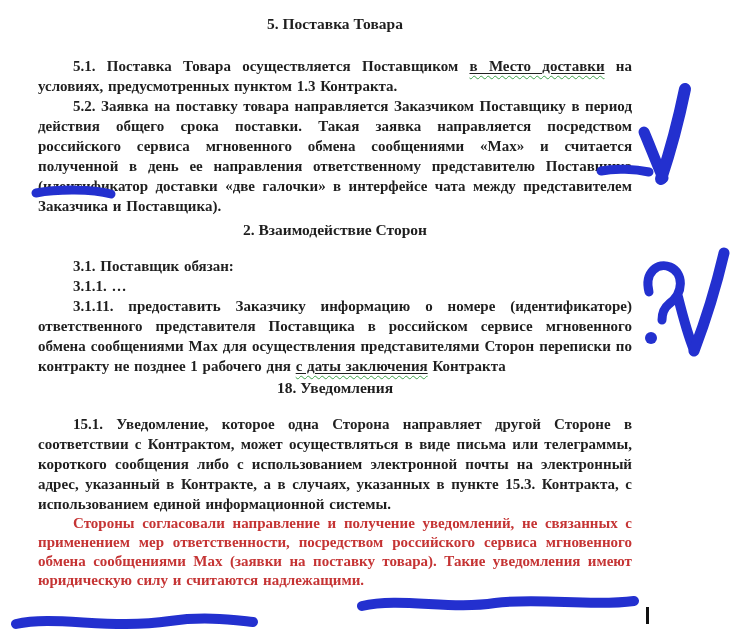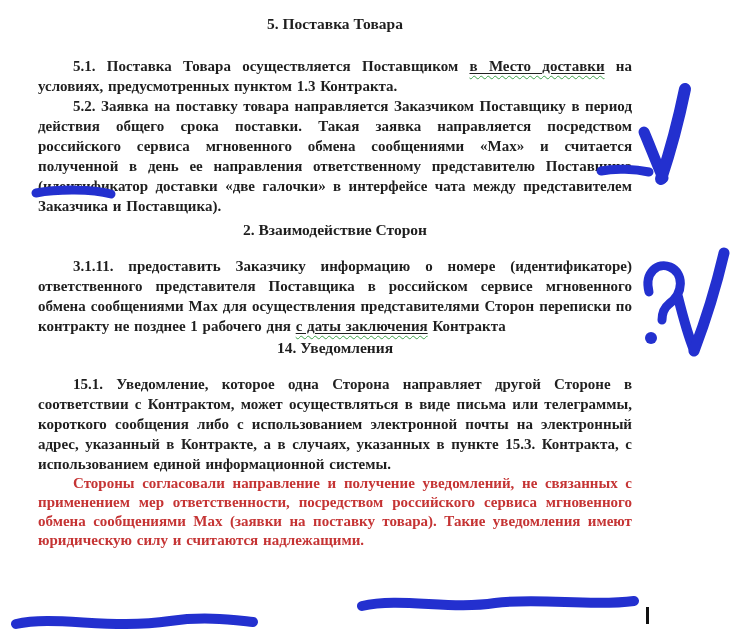--- a/index.html
+++ b/index.html
@@ -73,23 +73,25 @@
 </head>
 <body>
 
 <div class="page">
 
   <h2 class="h5">5. Поставка Товара</h2>
   <p>5.1. Поставка Товара осуществляется Поставщиком <span class="seg-link-green-squiggle"><span class="inner">в Место доставки</span></span> на условиях, предусмотренных пунктом 1.3 Контракта.</p>
   <p>5.2. Заявка на поставку товара направляется Заказчиком Поставщику в период действия общего срока поставки. Такая заявка направляется посредством российского сервиса мгновенного обмена сообщениями «Мах» и считается полученной в день ее направления ответственному представителю Поставщика (идентификатор доставки «две галочки» в интерфейсе чата между представителем Заказчика и Поставщика).</p>
 
   <h2 class="h3">2. Взаимодействие Сторон</h2>
+  <p class="p-bold">3.1. Поставщик обязан:</p>
+  <p class="p-plain">3.1.1. …</p>
   <p>3.1.11. предоставить Заказчику информацию о номере (идентификаторе) ответственного представителя Поставщика в российском сервисе мгновенного обмена сообщениями Мах для осуществления представителями Сторон переписки по контракту не позднее 1 рабочего дня <span class="seg-link-green-squiggle"><span class="inner">с даты заключения</span></span> Контракта</p>
 
-  <h2 class="h15">14. Уведомления</h2>
+  <h2 class="h15">18. Уведомления</h2>
   <p>15.1. Уведомление, которое одна Сторона направляет другой Стороне в соответствии с Контрактом, может осуществляться в виде письма или телеграммы, короткого сообщения либо с использованием электронной почты на электронный адрес, указанный в Контракте, а в случаях, указанных в пункте 15.3. Контракта, с использованием единой информационной системы.</p>
   <p class="p-red">Стороны согласовали направление и получение уведомлений, не связанных с применением мер ответственности, посредством российского сервиса мгновенного обмена сообщениями Мах (заявки на поставку товара). Такие уведомления имеют юридическую силу и считаются надлежащими.</p>
 
   <svg class="overlay" viewBox="0 0 735 630" xmlns="http://www.w3.org/2000/svg" fill="none">
 
     <g>
       <path d="M 644 132 C 650 146 656 162 663 178" stroke-width="11" stroke-linecap="round" stroke="#2330cf"></path>
       <path d="M 685 89 C 679 118 670 152 661 179" stroke-width="12" stroke-linecap="round" stroke="#2330cf"></path>
     </g>
 

